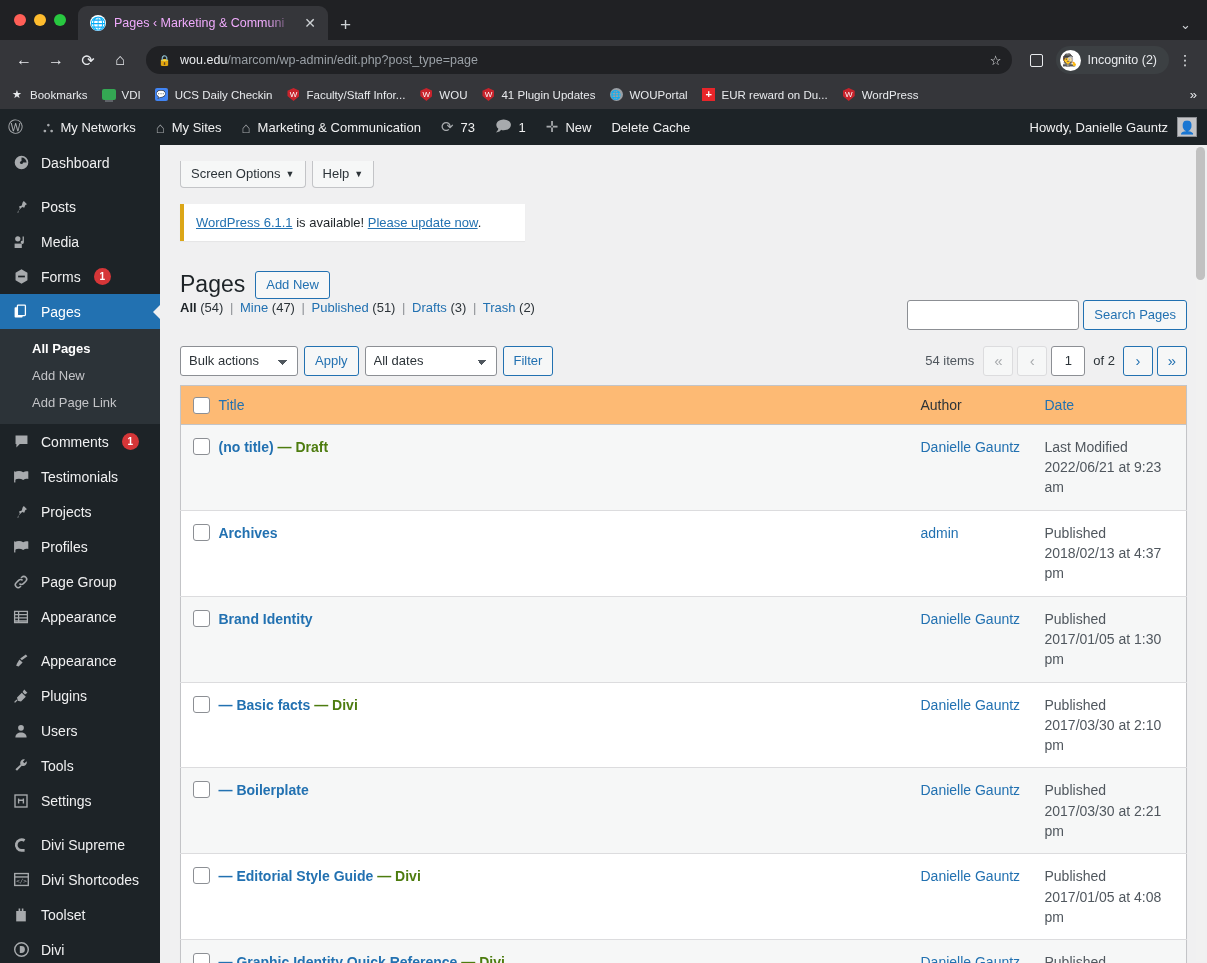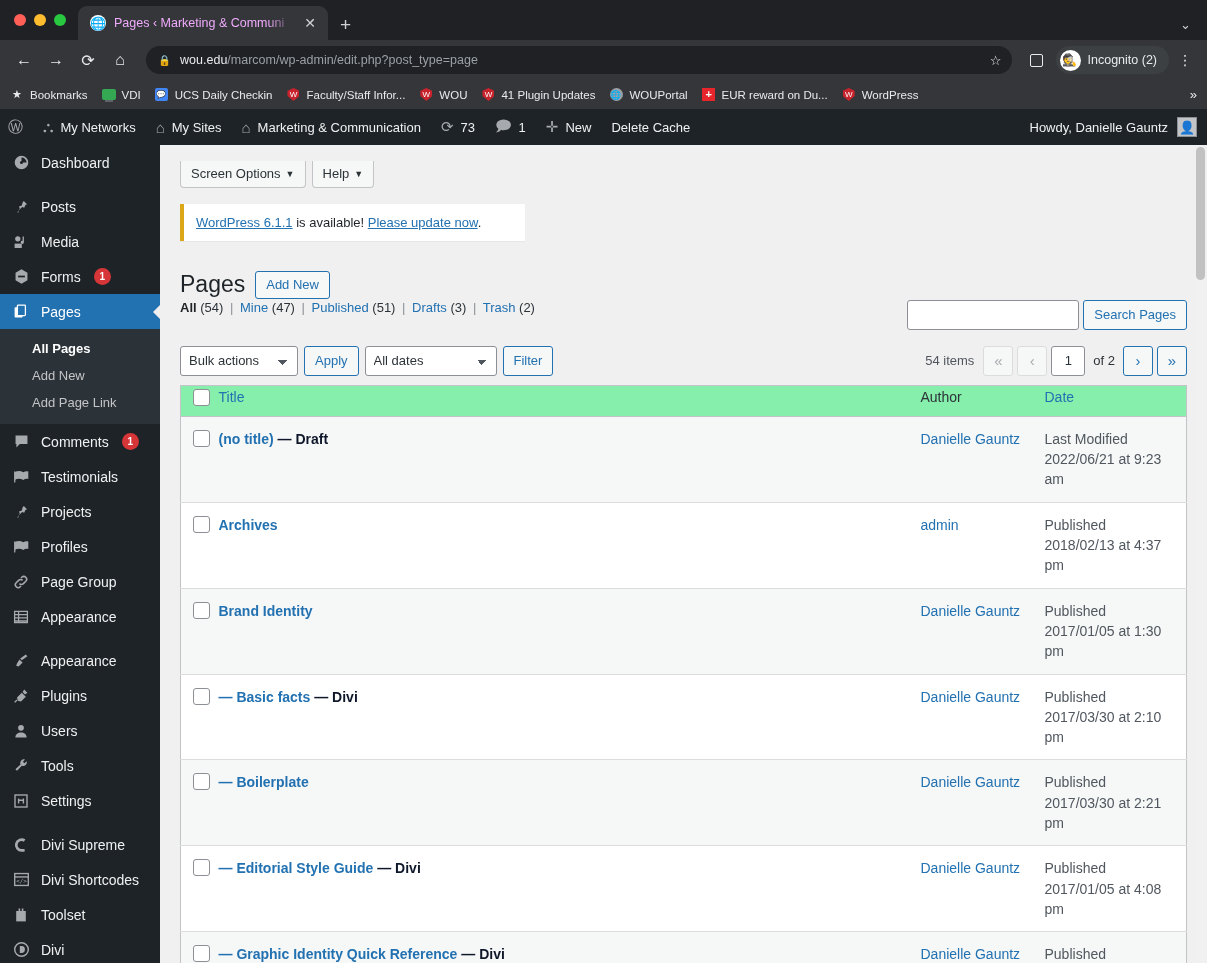--- a/index.html
+++ b/index.html
@@ -228,41 +228,41 @@
     font-family: "Liberation Sans", sans-serif;
   }
   .pg-of { padding: 0 4px; }
 
   table.wp-list {
     width: 100%; border-collapse: collapse; margin-top: 9px;
     background: #fff; border: 1px solid #c3c4c7; box-shadow: 0 1px 1px rgba(0,0,0,.04);
     font-size: 14px;
   }
   table.wp-list thead th {
-    text-align: left; font-weight: 400; padding: 2px 10px 10px 0;
+    text-align: left; font-weight: 400; padding: 10px 10px 10px 0;
     border-bottom: 1px solid #c3c4c7; color: #2271b1; font-size: 14px;
-    vertical-align: middle; background: #86efac;
+    vertical-align: middle; background: #fdba74;
   }
   th.col-cb, td.col-cb { width: 38px; padding-left: 12px !important; padding-right: 0 !important; }
   th.col-title { }
   th.col-author, td.col-author { width: 124px; }
   th.col-date, td.col-date { width: 142px; }
   table.wp-list tbody td {
     padding: 12px 10px 12px 0; vertical-align: top; border-top: 1px solid #dcdcde;
     line-height: 1.45;
   }
   table.wp-list tbody tr:nth-child(odd) { background: #f6f7f7; }
   table.wp-list tbody tr:nth-child(even) { background: #fff; }
   table.wp-list tbody tr:first-child td { border-top: none; }
   .wp-cb {
     width: 17px; height: 17px; border: 1px solid #8c8f94; border-radius: 3px;
     background: #fff; display: block; margin-top: 1px;
   }
   .row-title { color: #2271b1; font-weight: 600; }
-  .post-state { color: #0f172a; font-weight: 600; }
+  .post-state { color: #4d7c0f; font-weight: 600; }
   .dash { color: #2271b1; font-weight: 600; }
   .col-author a { color: #2271b1; font-weight: 400; font-size: 14px; }
   .col-date { color: #50575e; font-size: 14px; }
 
   
   .vscroll {
     position: absolute; right: 2px; top: 38px; width: 9px; height: 814px;
     background: #f1f1f1; z-index: 30;
   }
   .vscroll .thumb {

